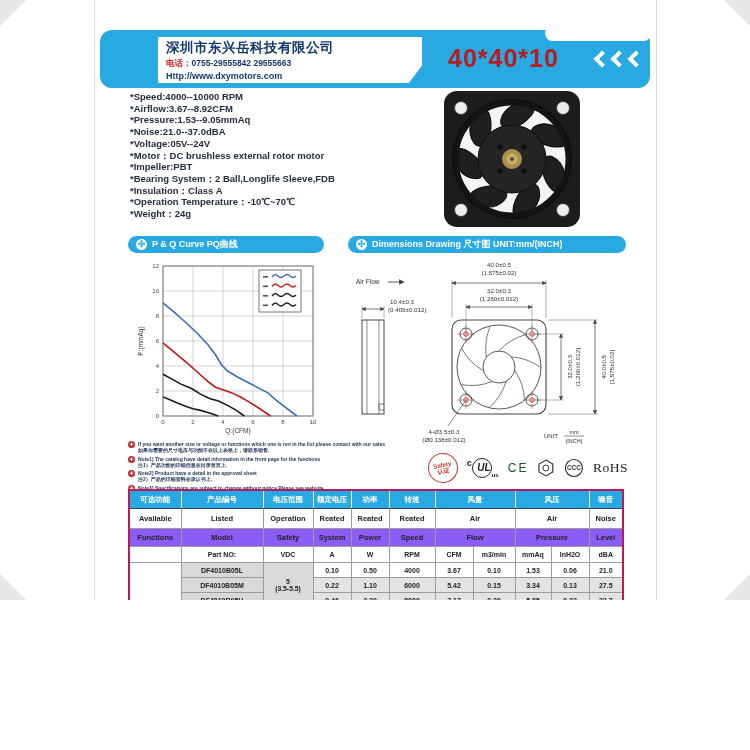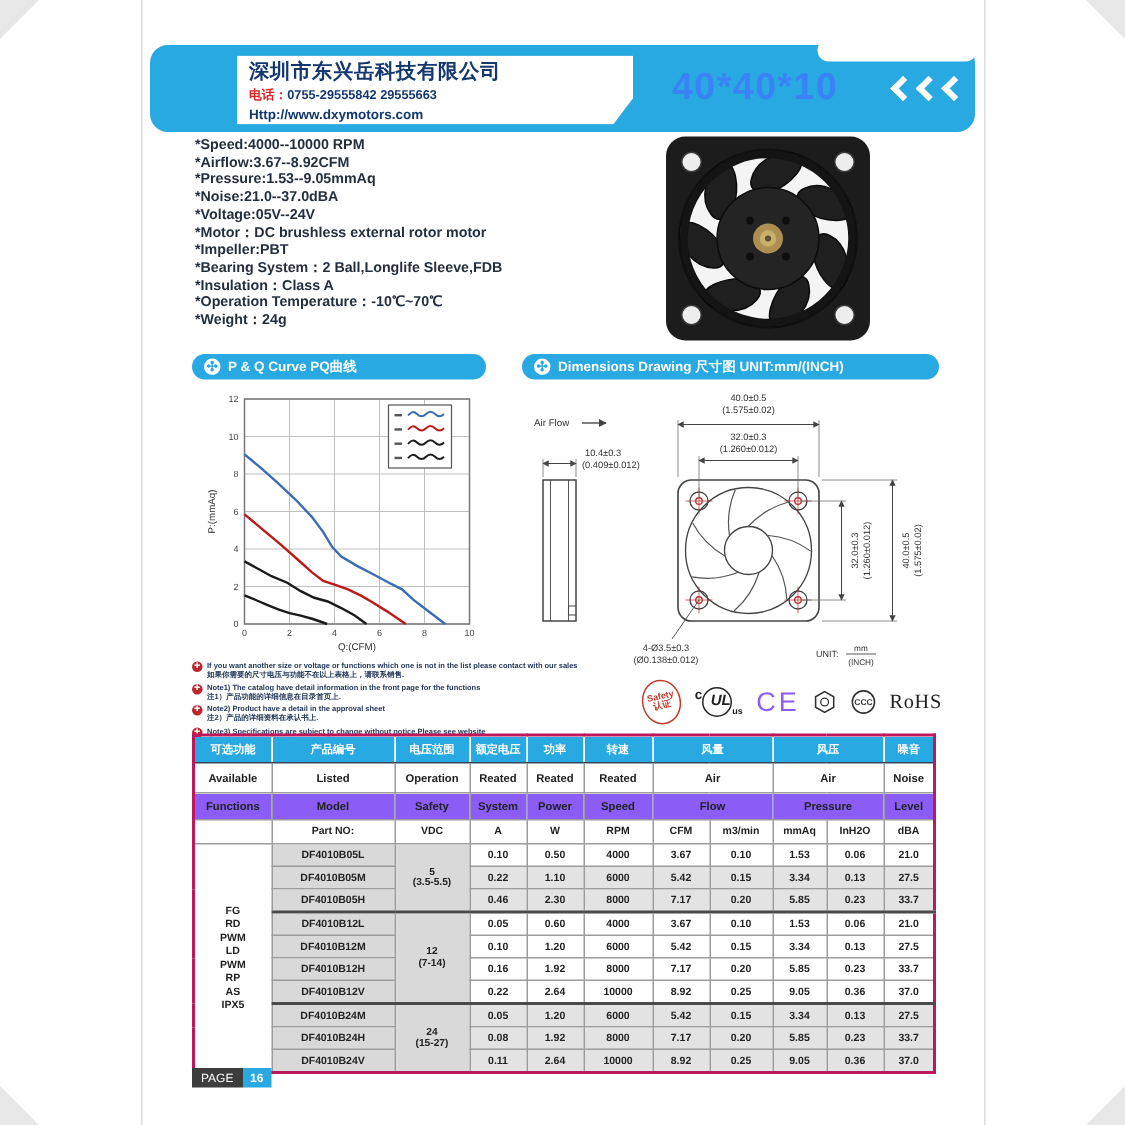--- a/index.html
+++ b/index.html
@@ -1,34 +1,34 @@
 <!DOCTYPE html>
 <html><head>
 <meta charset="utf-8">
 <style>
   html,body{margin:0;padding:0;}
   body{width:750px;height:750px;background:#fff;font-family:"Liberation Sans",sans-serif;}
-  #page{position:relative;width:750px;height:750px;background:#fff;overflow:hidden;}
+  #page{position:relative;width:750px;height:600px;background:#fff;overflow:hidden;}
   .frame-line{position:absolute;top:0;bottom:0;width:1px;background:#dcdcdc;}
   .corner{position:absolute;width:0;height:0;}
   .corner.tl{top:0;left:0;border-top:26px solid #e7e7e7;border-right:26px solid transparent;}
   .corner.tr{top:0;right:0;border-top:26px solid #e7e7e7;border-left:26px solid transparent;}
   .corner.bl{bottom:0;left:0;border-bottom:26px solid #e7e7e7;border-right:26px solid transparent;}
   .corner.br{bottom:0;right:0;border-bottom:26px solid #e7e7e7;border-left:26px solid transparent;}
 
   
   #banner{position:absolute;left:100px;top:30px;width:550px;height:58px;background:#29a9e2;border-radius:12px;}
   #banner-notch{position:absolute;left:545px;top:26px;width:106px;height:15px;background:#fff;border-radius:8px;}
   #info-card{position:absolute;left:158px;top:37px;width:264px;height:46px;background:#fff;
     clip-path:polygon(0 0,100% 0,100% 62%,95% 100%,0 100%);padding:2px 8px;box-sizing:border-box;}
   #company{font-size:13.5px;font-weight:bold;color:#14386e;letter-spacing:.5px;}
   #phone-line{font-size:8.5px;font-weight:bold;color:#14386e;margin-top:1px;}
   #phone-line .red{color:#d22;}
   #website{font-size:9px;font-weight:bold;color:#14386e;margin-top:1px;}
-  #size-title{position:absolute;left:448px;top:44px;font-size:25px;font-weight:bold;color:#3b82f6;letter-spacing:1px;}
+  #size-title{position:absolute;left:448px;top:44px;font-size:25px;font-weight:bold;color:#b91c1c;letter-spacing:1px;}
   #chevrons{position:absolute;left:596px;top:53px;display:flex;gap:5px;}
   .chev{width:8px;height:8px;border-left:4px solid #fff;border-bottom:4px solid #fff;transform:rotate(45deg);}
 
   
   #specs-list{position:absolute;left:130px;top:91px;width:300px;}
   .spec-line{font-size:9.5px;font-weight:bold;color:#232f3e;line-height:11.7px;white-space:nowrap;}
 
   
   #fan-photo{position:absolute;left:430px;top:88px;}
 
@@ -55,21 +55,21 @@
 
   
   #certs{position:absolute;left:428px;top:446px;width:200px;height:44px;display:flex;align-items:center;gap:9px;}
   #stamp{width:28px;height:28px;border:1.6px solid #c0392b;border-radius:50%;color:#c0392b;display:flex;
     flex-direction:column;align-items:center;justify-content:center;font-size:6px;font-weight:bold;
     transform:rotate(-12deg);line-height:6.5px;}
   #ul-mark{font-size:9px;color:#222;font-weight:bold;display:flex;align-items:flex-start;}
   #ul-circ{display:inline-block;width:18px;height:18px;border:1.4px solid #222;border-radius:50%;
     font-size:10px;font-weight:bold;font-style:italic;text-align:right;line-height:17px;}
   #ul-us{font-size:6px;align-self:flex-end;}
-  #ce-mark{font-size:18px;color:#8b5cf6;letter-spacing:2px;font-weight:normal;}
+  #ce-mark{font-size:12px;color:#14532d;letter-spacing:2px;font-weight:normal;}
   #rohs-mark{font-size:13.5px;color:#222;font-family:"Liberation Serif",serif;letter-spacing:.5px;}
 
   
   #spec-table{position:absolute;left:128px;top:489px;width:494px;border-collapse:collapse;table-layout:fixed;
     border:2px solid #be185d;}
   #spec-table th,#spec-table td{border:1px solid #9c9c9c;padding:0;text-align:center;vertical-align:middle;
     font-weight:bold;color:#222;overflow:hidden;}
   #spec-table tr.h-zh th{background:#29a9e2;color:#fff;font-size:7.5px;height:17px;border:1px solid #fff;
     border-bottom:1px solid #33455c;}
   #spec-table tr.h-en1 td{background:#fff;font-size:7.5px;height:19px;}

